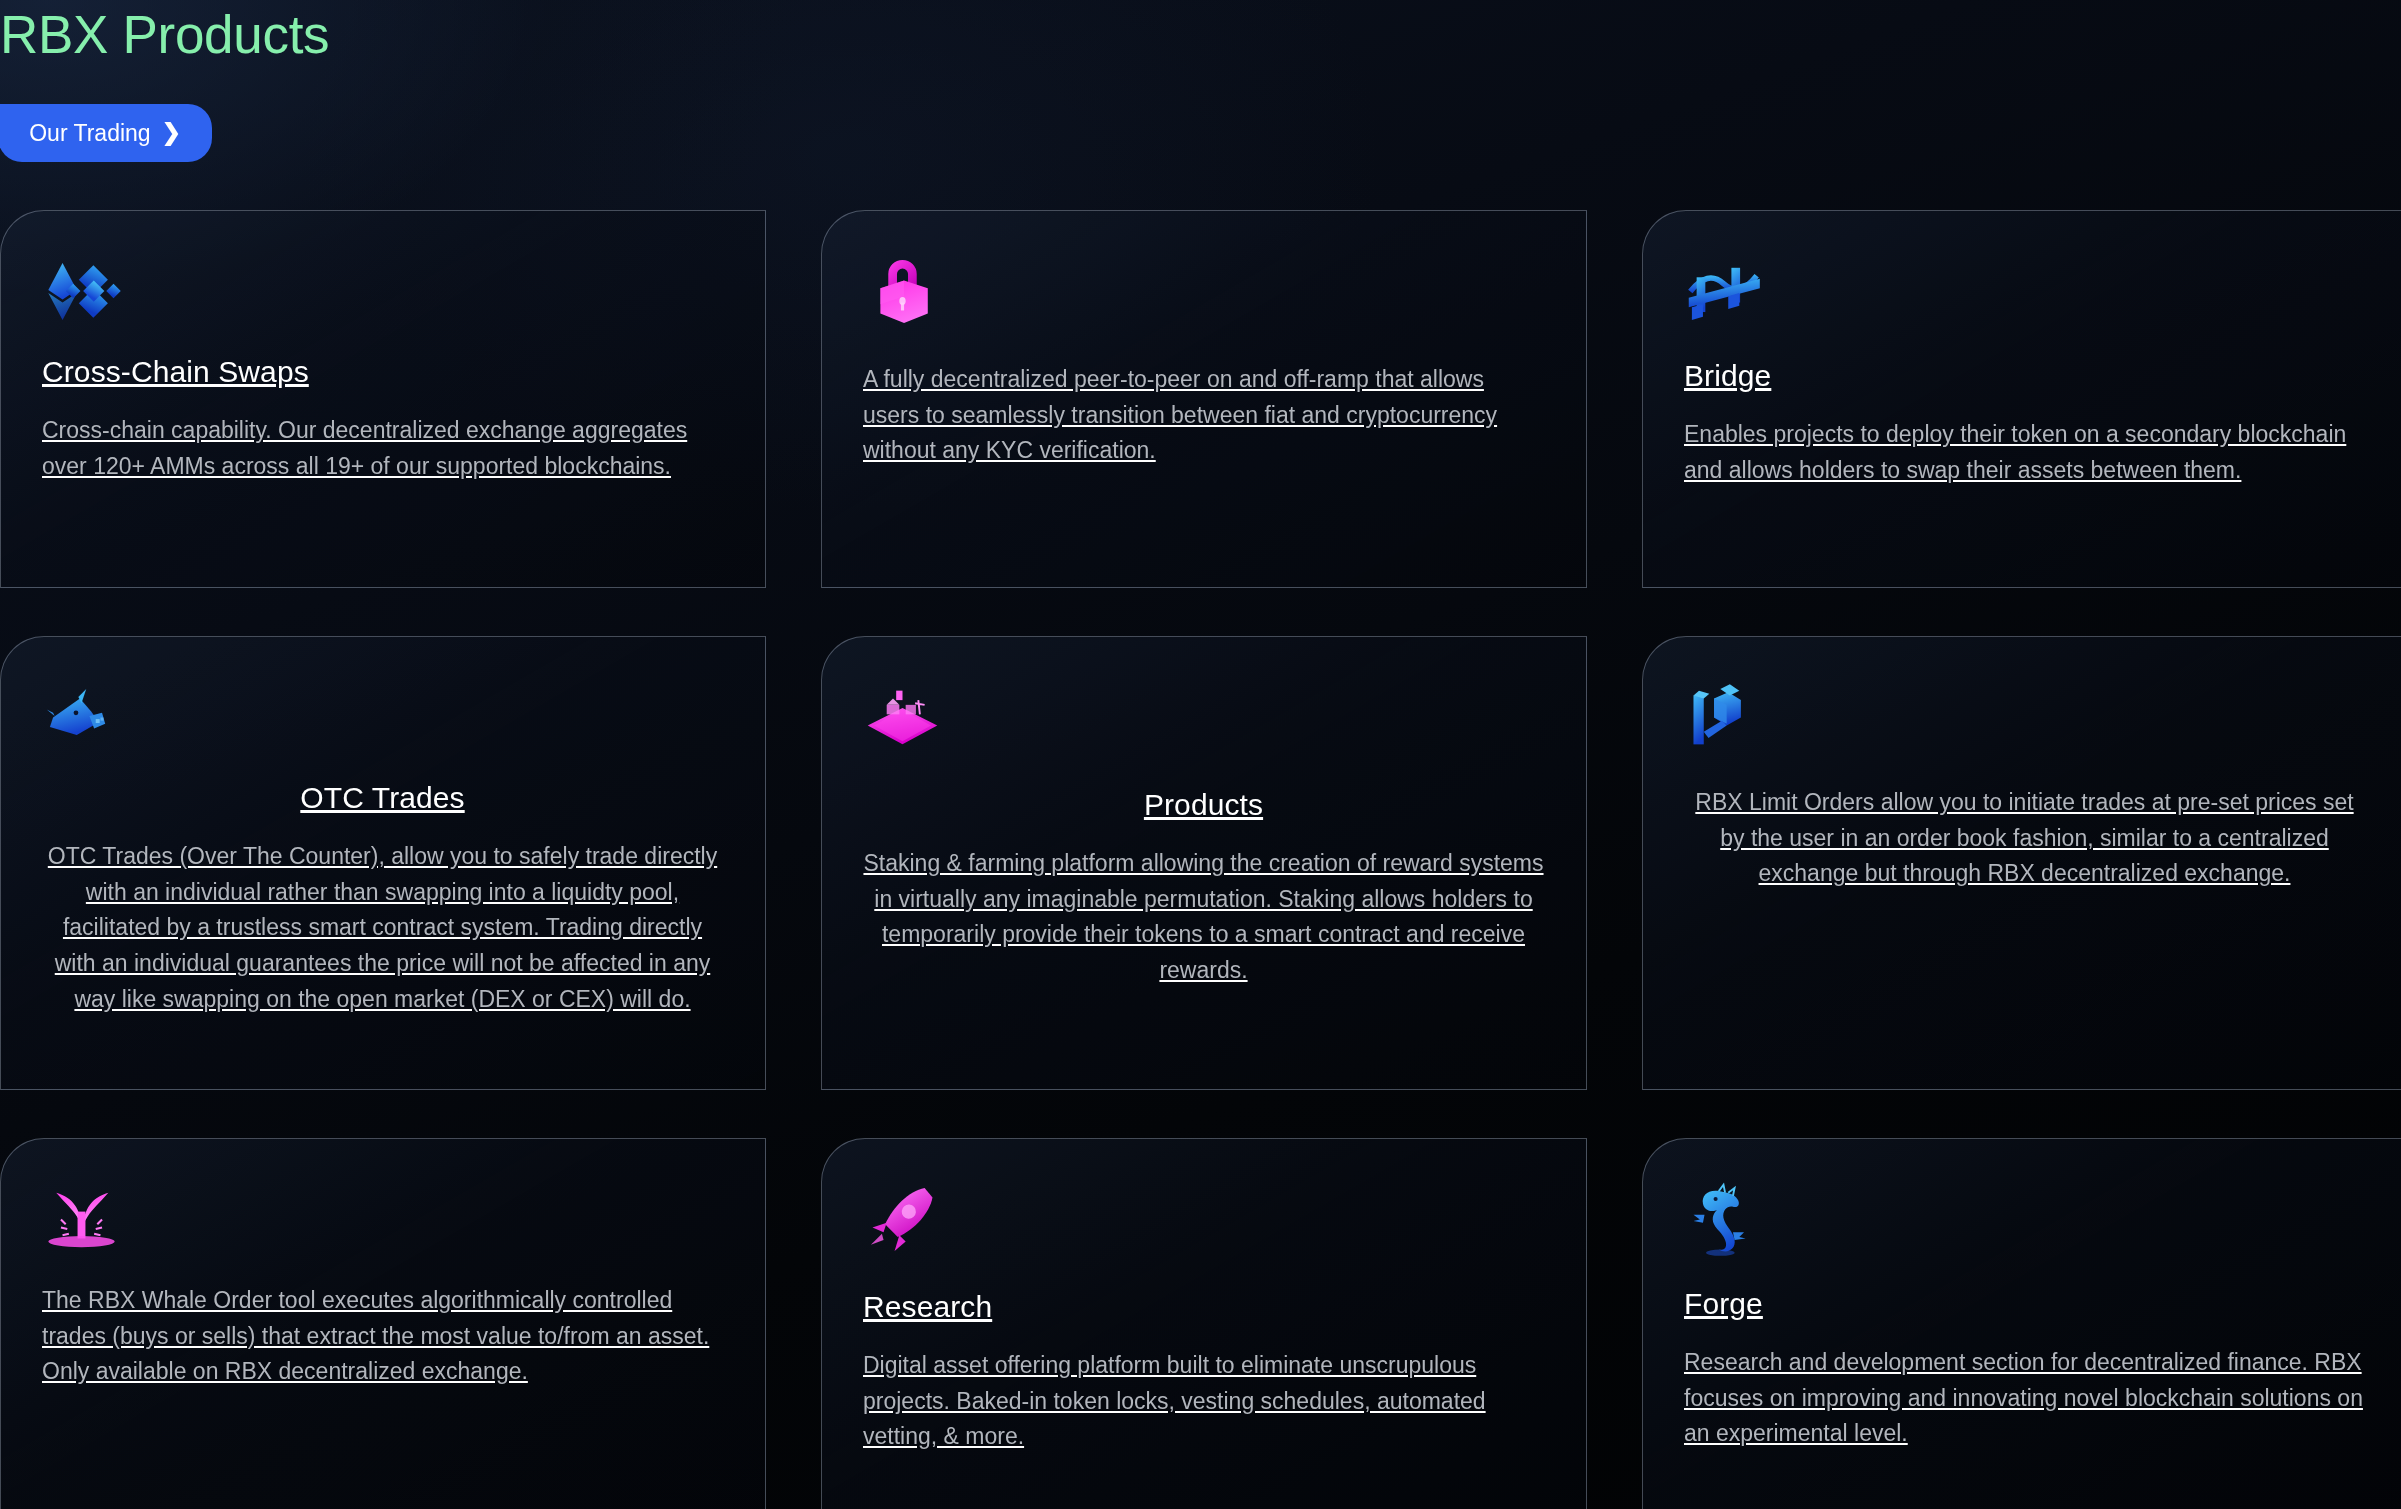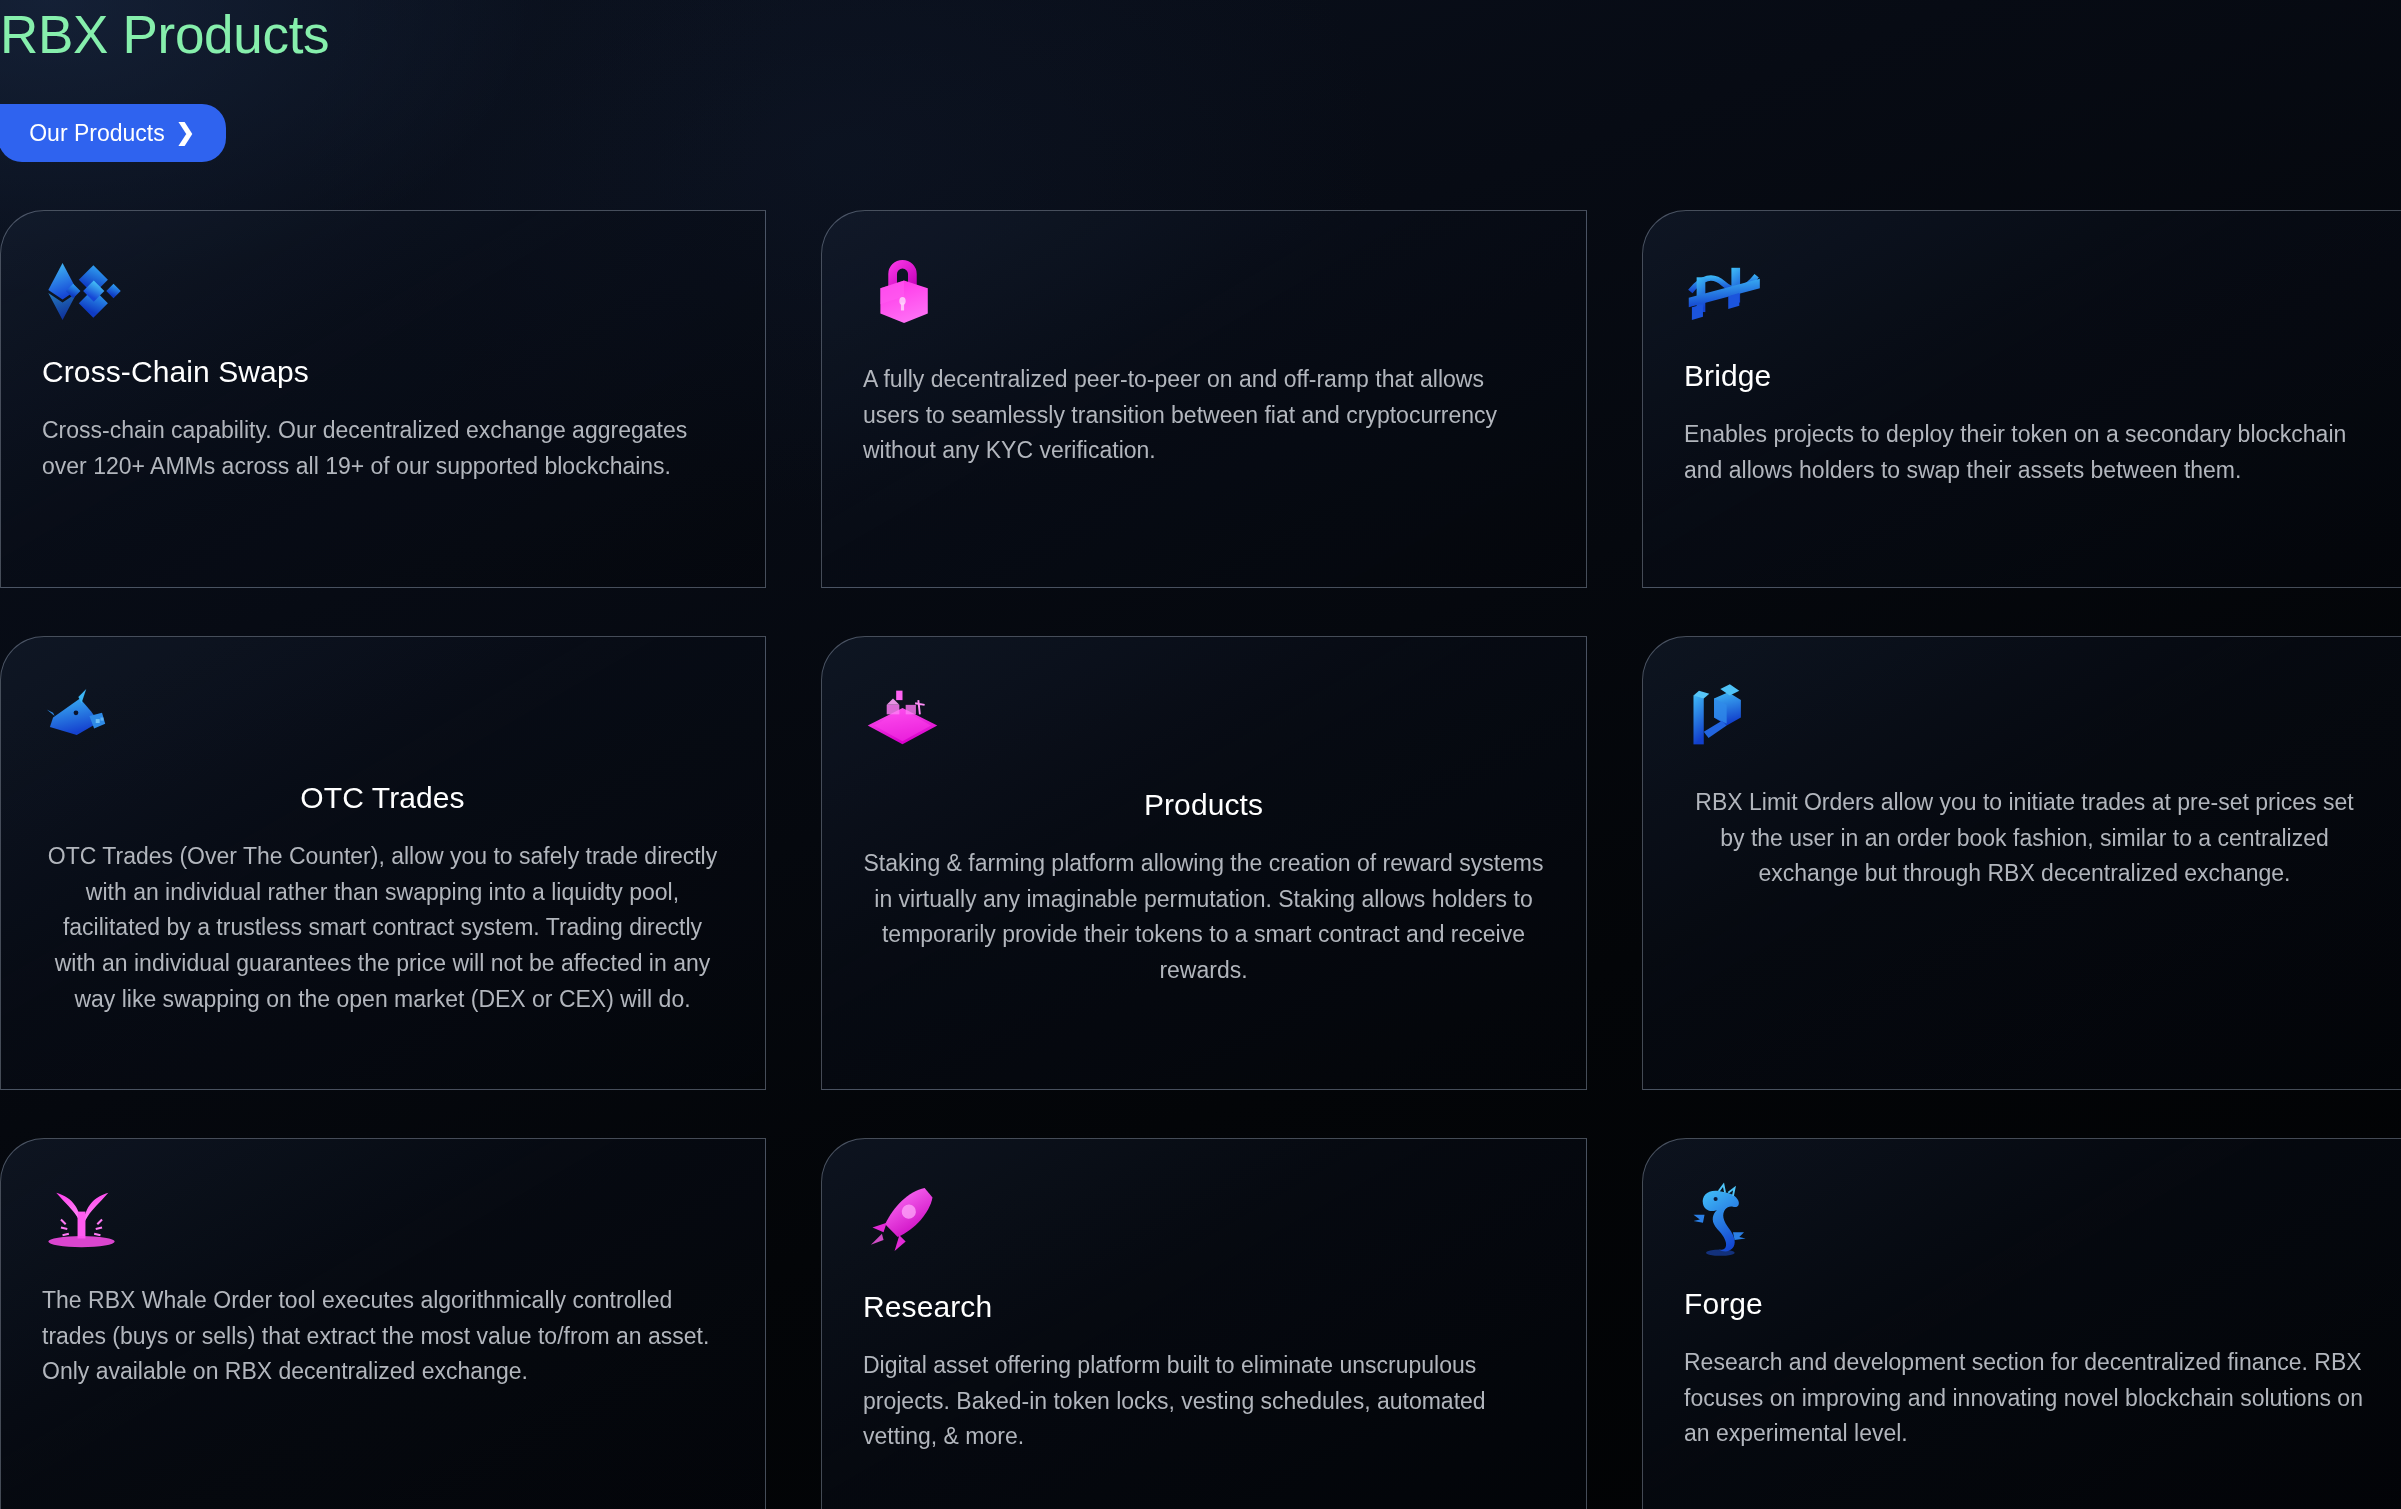--- a/index.html
+++ b/index.html
@@ -86,20 +86,21 @@
     padding-left: 0px;
   }
 
   .card {
     position: relative;
     border: 1.5px solid rgba(160,172,190,0.42);
     border-radius: 44px 0 0 0;
     background: linear-gradient(150deg, rgba(22,32,50,0.55) 0%, rgba(10,15,26,0.5) 40%, rgba(4,6,11,0.55) 100%);
     padding: 41px 42px 44px 41px;
     overflow: hidden;
+    text-decoration: underline;
   }
 
   .card::after {
     
     content: "";
     position: absolute;
     right: -1.8px;
     top: -1.8px;
     bottom: -1.8px;
     width: 40%;
@@ -145,21 +146,21 @@
 
 <div class="bg-glow"></div>
 
 <div class="page">
 
   <div class="header">
     <h1 class="page-title">RBX Products</h1>
 
     <div class="pill-row">
       <button class="pill">
-        <span>Our Products</span>
+        <span>Our Trading</span>
         <span class="chev">❯</span>
       </button>
     </div>
   </div>
 
   <div class="grid">
 
     <div class="card row1 col1">
       <span class="card-icon">
         <svg viewBox="0 0 100 100">

